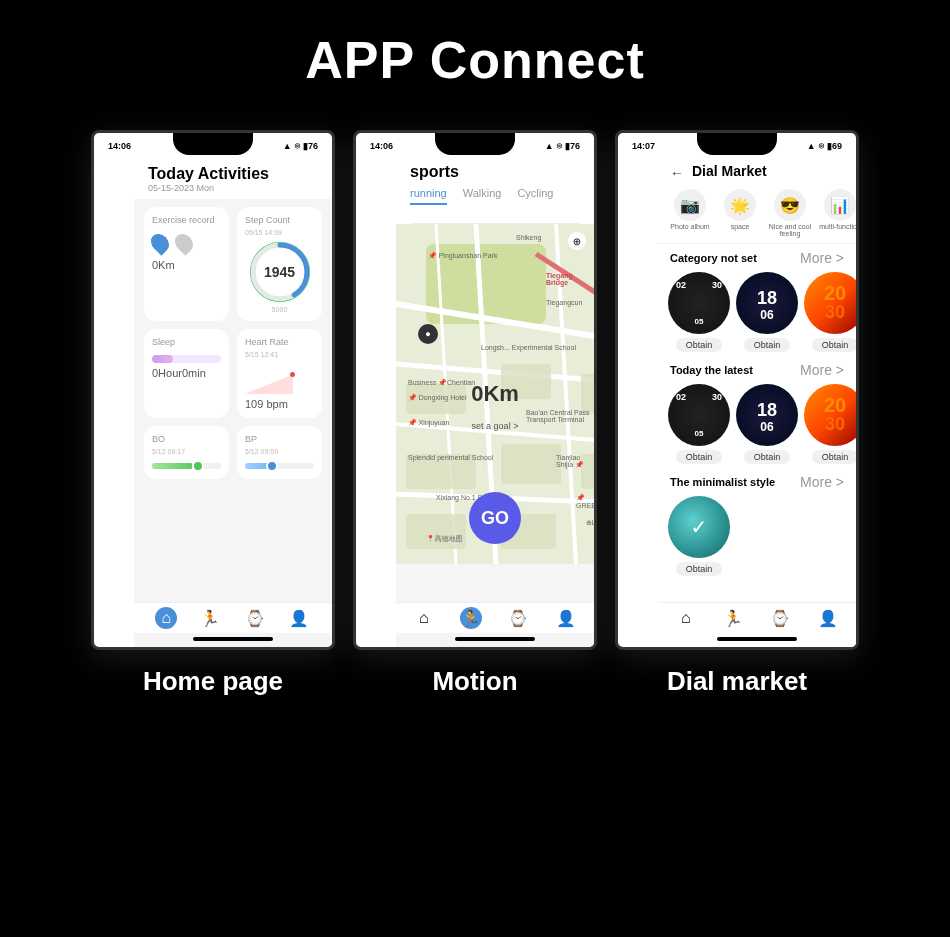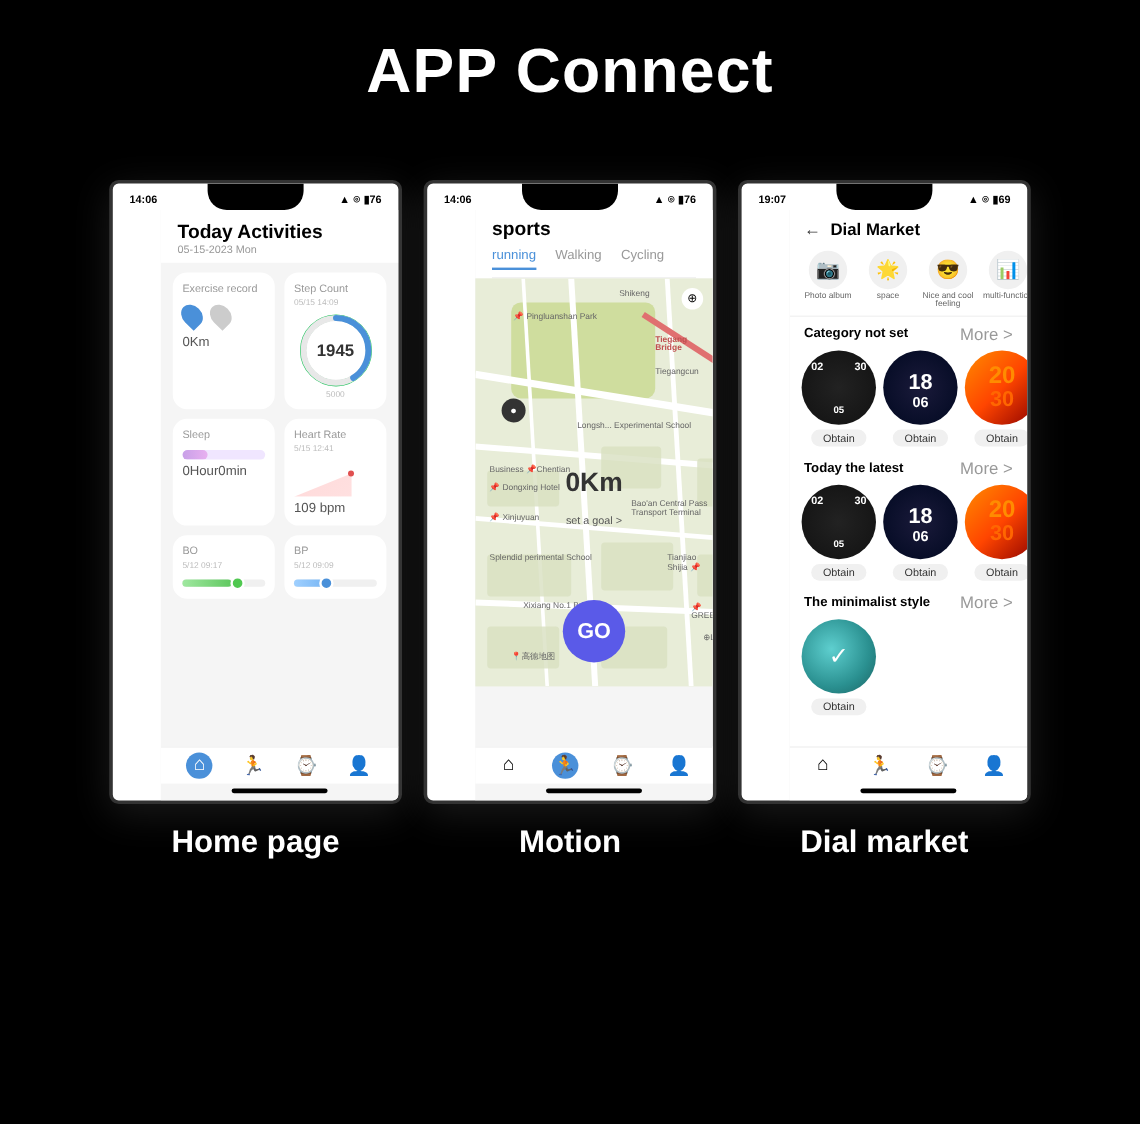--- a/index.html
+++ b/index.html
@@ -10,21 +10,21 @@
       font-family: -apple-system, BlinkMacSystemFont, 'Segoe UI', sans-serif;
       display: flex;
       flex-direction: column;
       align-items: center;
       padding: 30px 20px 20px;
     }
     .main-title {
       color: #fff;
       font-size: 52px;
       font-weight: 800;
-      margin-bottom: 60px;
+      margin-bottom: 40px;
       letter-spacing: 1px;
     }
     .phones-row {
       display: flex;
       gap: 18px;
       align-items: flex-start;
       justify-content: center;
     }
     .phone-wrapper {
       display: flex;
@@ -286,21 +286,21 @@
     .motion-title {
       font-size: 16px;
       font-weight: 700;
       color: #000;
       margin-bottom: 6px;
     }
     .motion-tabs {
       display: flex;
       gap: 16px;
       border-bottom: 1px solid #eee;
-      padding-bottom: 6px;
+      padding-bottom: 18px;
     }
     .motion-tab {
       font-size: 11px;
       color: #999;
       padding-bottom: 4px;
     }
     .motion-tab.active {
       color: #4a90d9;
       border-bottom: 2px solid #4a90d9;
     }
@@ -727,21 +727,21 @@
         <div class="home-bar"></div>
       </div>
     </div>
     <div class="phone-label">Motion</div>
   </div>
 
   <div class="phone-wrapper">
     <div class="phone-frame">
       <div class="phone-notch"></div>
       <div class="phone-status-bar">
-        <span>19:07</span>
+        <span>14:07</span>
         <div class="status-right">
           <span>▲</span>
           <span>⌾</span>
           <span>▮69</span>
         </div>
       </div>
       <div class="phone-content">
         <div class="dial-content">
           <div class="dial-header">
             <span class="dial-back">←</span>

